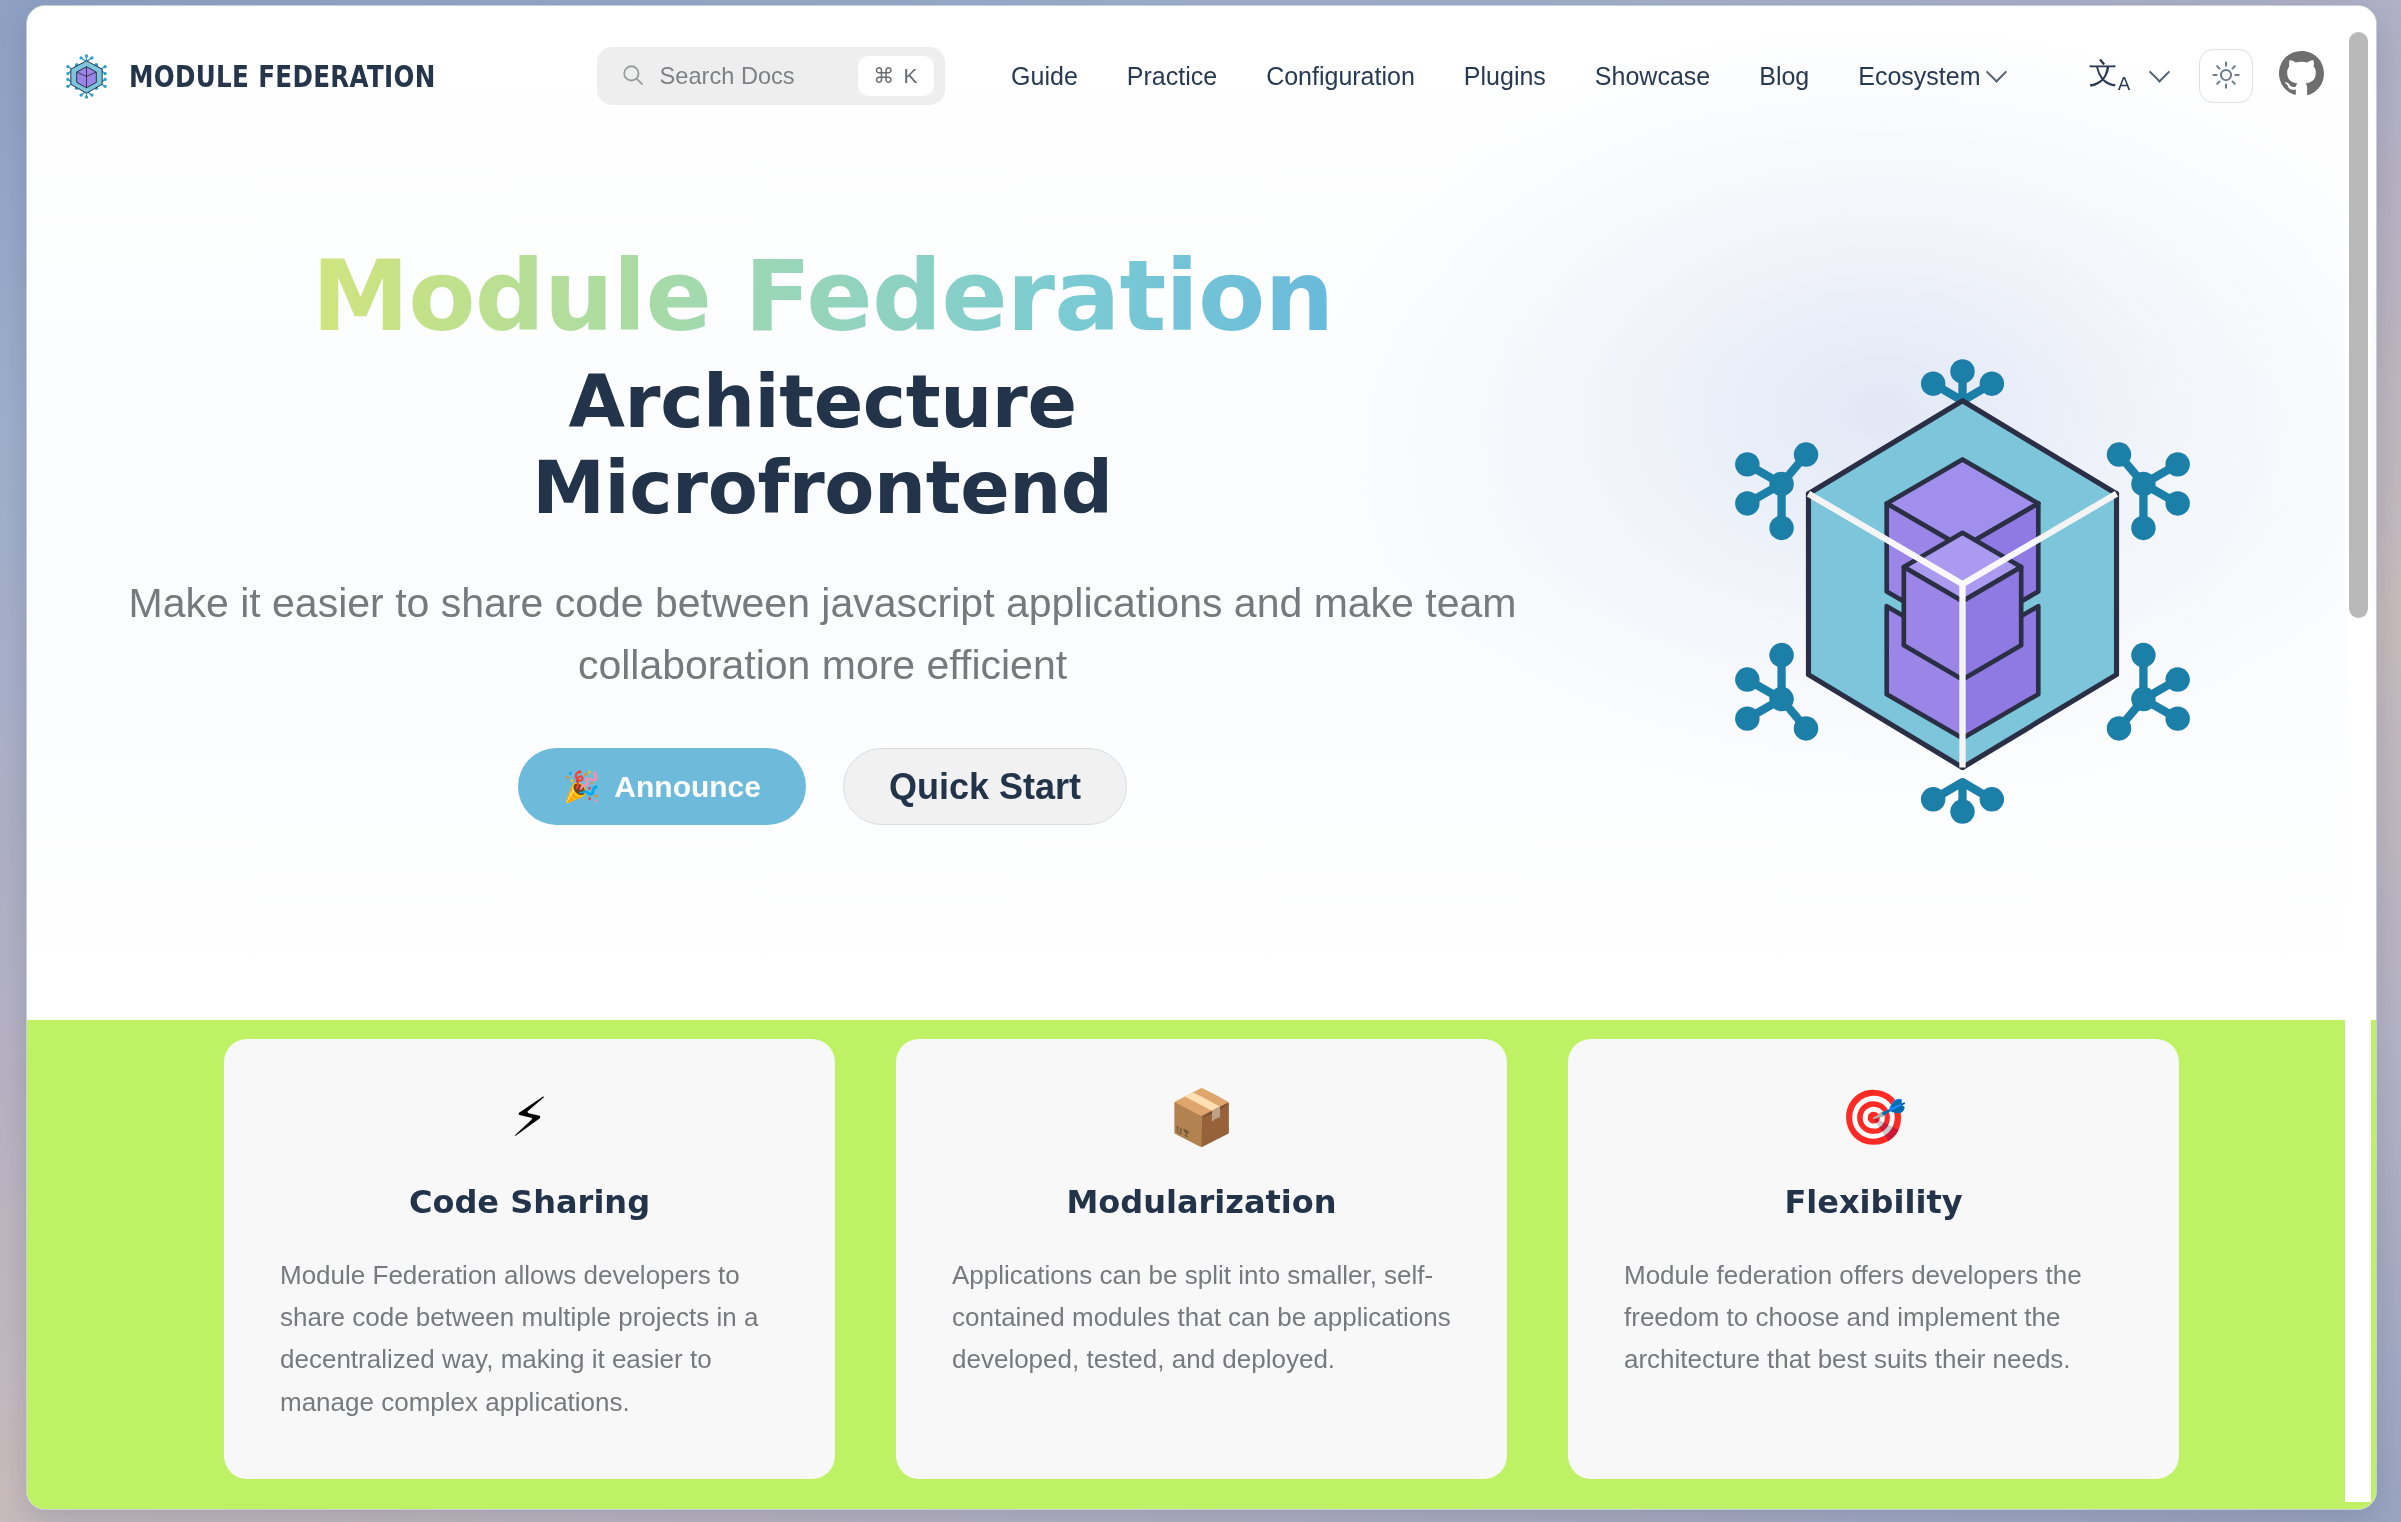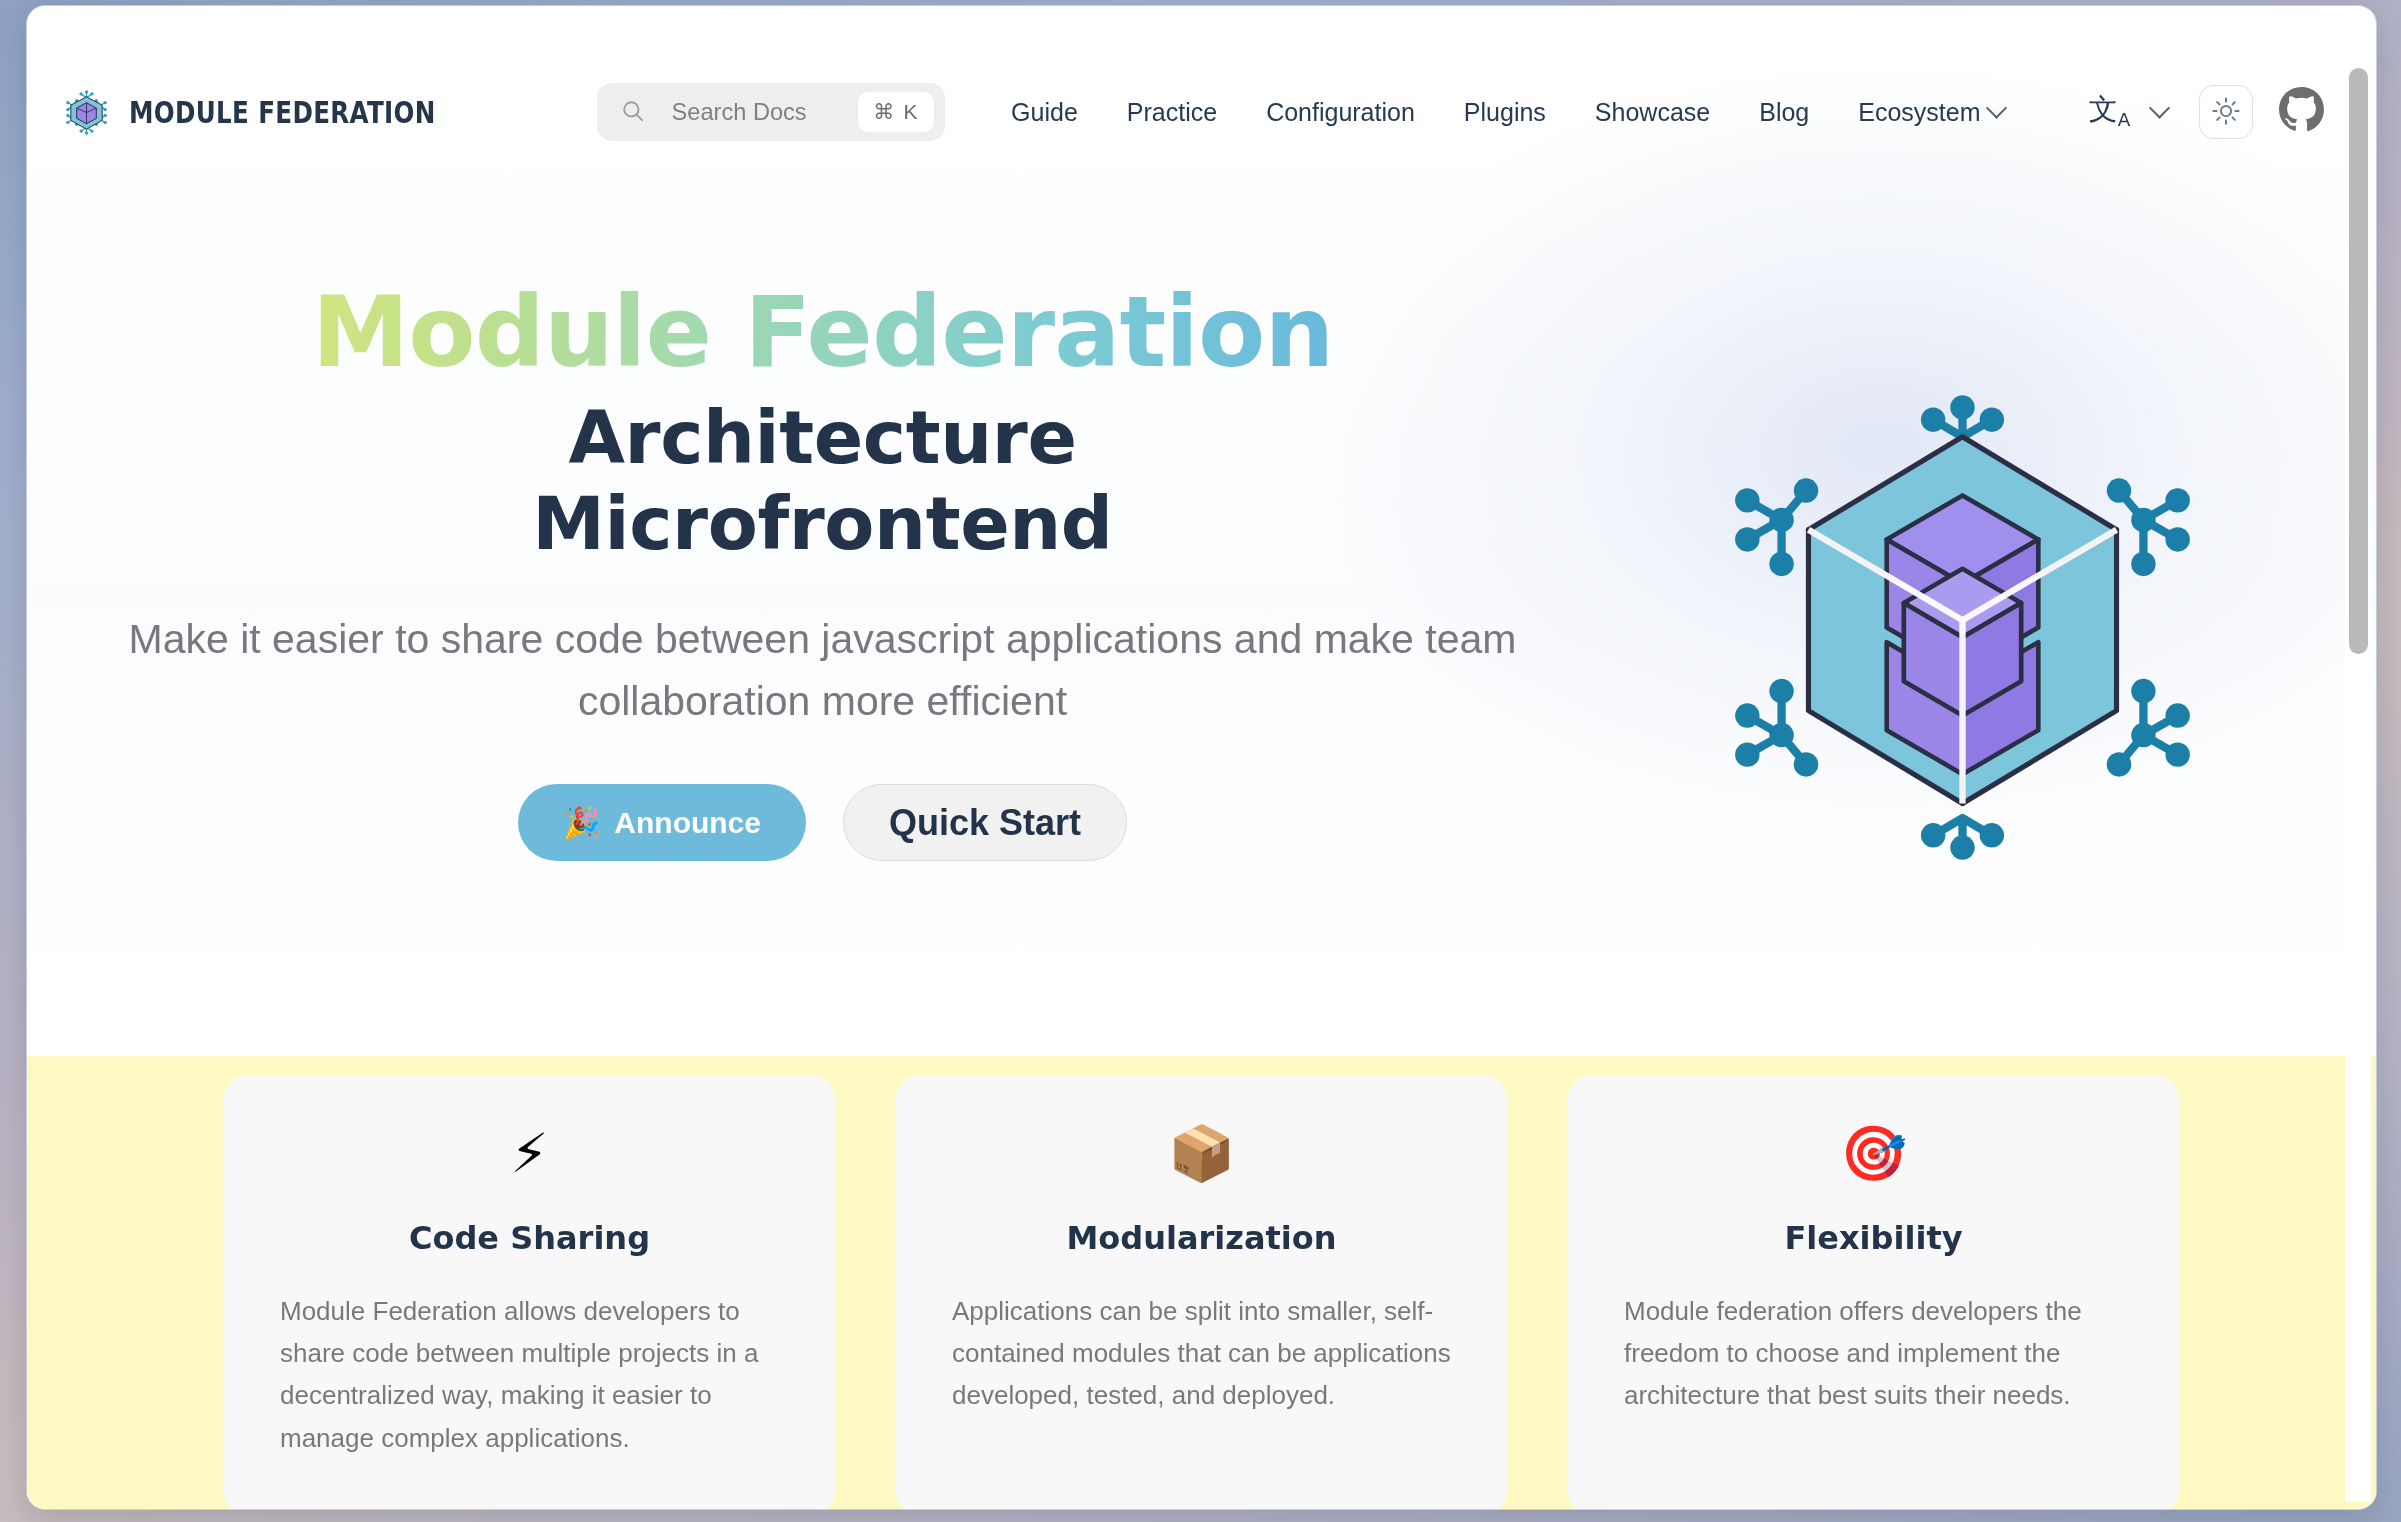--- a/index.html
+++ b/index.html
@@ -26,23 +26,22 @@
     background: #ffffff;
     border-radius: 19px;
     border: 0.9px solid #c7cede;
     box-shadow: 0 8.7px 35px rgba(40,50,80,.20);
     overflow: hidden;
   }
 
   #viewport {
     position: absolute;
     inset: 0;
-    background: #fef9c3;
+    background: #bef264;
     overflow: hidden;
-    margin-top: 36px;
   }
 
   
   #page-scrollbar {
     position: absolute;
     right: 5.2px;
     top: 7px;
     bottom: 7px;
     width: 26px;
     background: #ffffff;
@@ -102,21 +101,21 @@
 
   #search-box {
     margin-left: 94px;
     width: 348px;
     height: 58px;
     background: #eeeeef;
     border-radius: 15px;
     display: flex;
     align-items: center;
     padding: 0 10.5px 0 23px;
-    gap: 26px;
+    gap: 14px;
     cursor: text;
     flex: 0 0 auto;
   }
   #search-icon { width: 26px; height: 26px; flex: 0 0 auto; }
   #search-placeholder {
     flex: 1;
     color: #7e8083;
     font-size: 23.6px;
     white-space: nowrap;
   }

